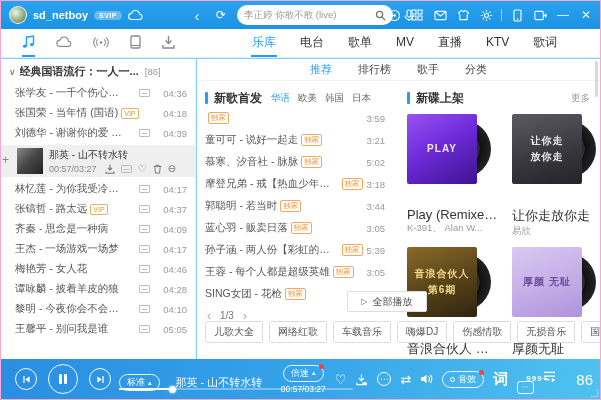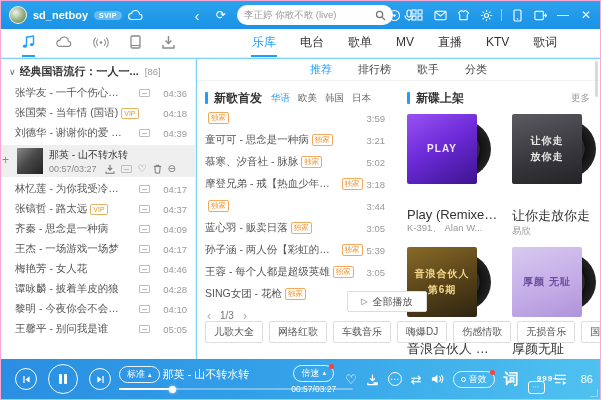--- a/index.html
+++ b/index.html
@@ -82,38 +82,38 @@
 .cat{border:1px solid #ddd;border-radius:2px;padding:3px 8px;font-size:10px;color:#555;background:#fff;white-space:nowrap}
 .scrollthumb{position:absolute;right:2px;top:60px;width:3px;height:36px;background:#d9d9d9;border-radius:2px;z-index:6}
 
 
 .playerbar{position:absolute;left:0;right:0;bottom:0;height:40px;background:linear-gradient(95deg,#2a8ee2 0%,#33a0e8 45%,#4fc2f0 100%);z-index:5;color:#fff}
 .pb-left{position:absolute;left:14px;top:0;height:100%;display:flex;align-items:center;gap:11px}
 .ctrl{border:1.3px solid rgba(255,255,255,.95);border-radius:50%;display:flex;align-items:center;justify-content:center;flex:none;color:#fff}
 .ctrl.small{width:22px;height:22px}
 .ctrl.big{width:30px;height:30px;gap:2.5px}
 .pausebar{width:2.5px;height:10px;background:#fff;border-radius:1px}
-.pb-mid{position:absolute;left:118px;top:7px;display:flex;align-items:center;gap:3px}
+.pb-mid{position:absolute;left:118px;top:15px;display:flex;align-items:center;gap:16px}
 .pill{position:relative;border:1px solid rgba(255,255,255,.9);border-radius:9px;font-size:9px;color:#fff;padding:1px 7px;display:flex;gap:3px;align-items:center;white-space:nowrap}
 .caret{font-size:7px}
 .pbsong{font-size:11px;white-space:nowrap}
 .progress{position:absolute;left:118px;top:29px;width:234px;height:2px;background:rgba(255,255,255,.35);border-radius:1px}
 .pfill{height:100%;background:#fff;border-radius:1px;position:relative}
 .pdot{position:absolute;right:-3px;top:-2.5px;width:7px;height:7px;background:#fff;border-radius:50%;box-shadow:0 0 3px rgba(255,255,255,.8)}
 .pb-right{position:absolute;right:7px;top:0;height:100%;display:flex;align-items:center;gap:9px}
 .speedcol{display:flex;flex-direction:column;align-items:center;gap:2px}
 .pbtime{font-size:8.5px;white-space:nowrap}
 .reddot::after{content:"";position:absolute;top:-2px;right:-1px;width:5px;height:5px;background:#ff4136;border-radius:50%}
 .pbico{display:flex;align-items:center;justify-content:center;font-size:13px;line-height:13px}
 .ellip{width:14px;height:14px;border:1.2px solid #fff;border-radius:50%;font-size:9px;line-height:9px;display:flex;align-items:center;justify-content:center}
 .fxdot{width:5px;height:5px;border:1px solid #fff;border-radius:50%}
 .lyr{font-size:15px;font-weight:bold}
 .cmt{position:relative;width:17px;height:13px;border:1.2px solid #fff;border-radius:3px;display:flex;align-items:center;justify-content:center;font-size:7px;letter-spacing:1px;margin-top:16px}
 .cmtcount{position:absolute;top:-8px;left:8px;font-size:8px;font-weight:bold;white-space:nowrap}
-.queue{display:flex;align-items:flex-end;gap:14px;font-size:11px}
+.queue{display:flex;align-items:flex-start;gap:20px;font-size:15px}
 .grip{position:absolute;right:2px;bottom:2px;width:8px;height:8px;border-right:1px solid rgba(255,255,255,.6);border-bottom:1px solid rgba(255,255,255,.6);opacity:.6}
 svg{display:block}
 </style>
 </head>
 <body>
 
 <div class="window">
 
   <div class="titlebar">
     <div class="avatar"></div>
@@ -411,38 +411,39 @@
             </span>
         </div>
         <div>
 
             <div class="nsrow">
               <span class="excl">独家</span>
               <span class="nsdur">3:59</span>
             </div>
 
             <div class="nsrow">
-              <span class="nstitle">童可可 - 思念是一种病</span>
+              <span class="nstitle">童可可 - 说好一起走</span>
               <span class="excl">独家</span>
               <span class="nsdur">3:21</span>
             </div>
 
             <div class="nsrow">
               <span class="nstitle">慕寒、汐音社 - 脉脉</span>
               <span class="excl">独家</span>
               <span class="nsdur">5:02</span>
             </div>
 
             <div class="nsrow">
               <span class="nstitle">摩登兄弟 - 戒【热血少年电视剧片...</span>
               <span class="excl">独家</span>
               <span class="nsdur">3:18</span>
             </div>
 
             <div class="nsrow">
+              <span class="nstitle">郭聪明 - 若当时</span>
               <span class="excl">独家</span>
               <span class="nsdur">3:44</span>
             </div>
 
             <div class="nsrow">
               <span class="nstitle">蓝心羽 - 贩卖日落</span>
               <span class="excl">独家</span>
               <span class="nsdur">3:05</span>
             </div>
 

